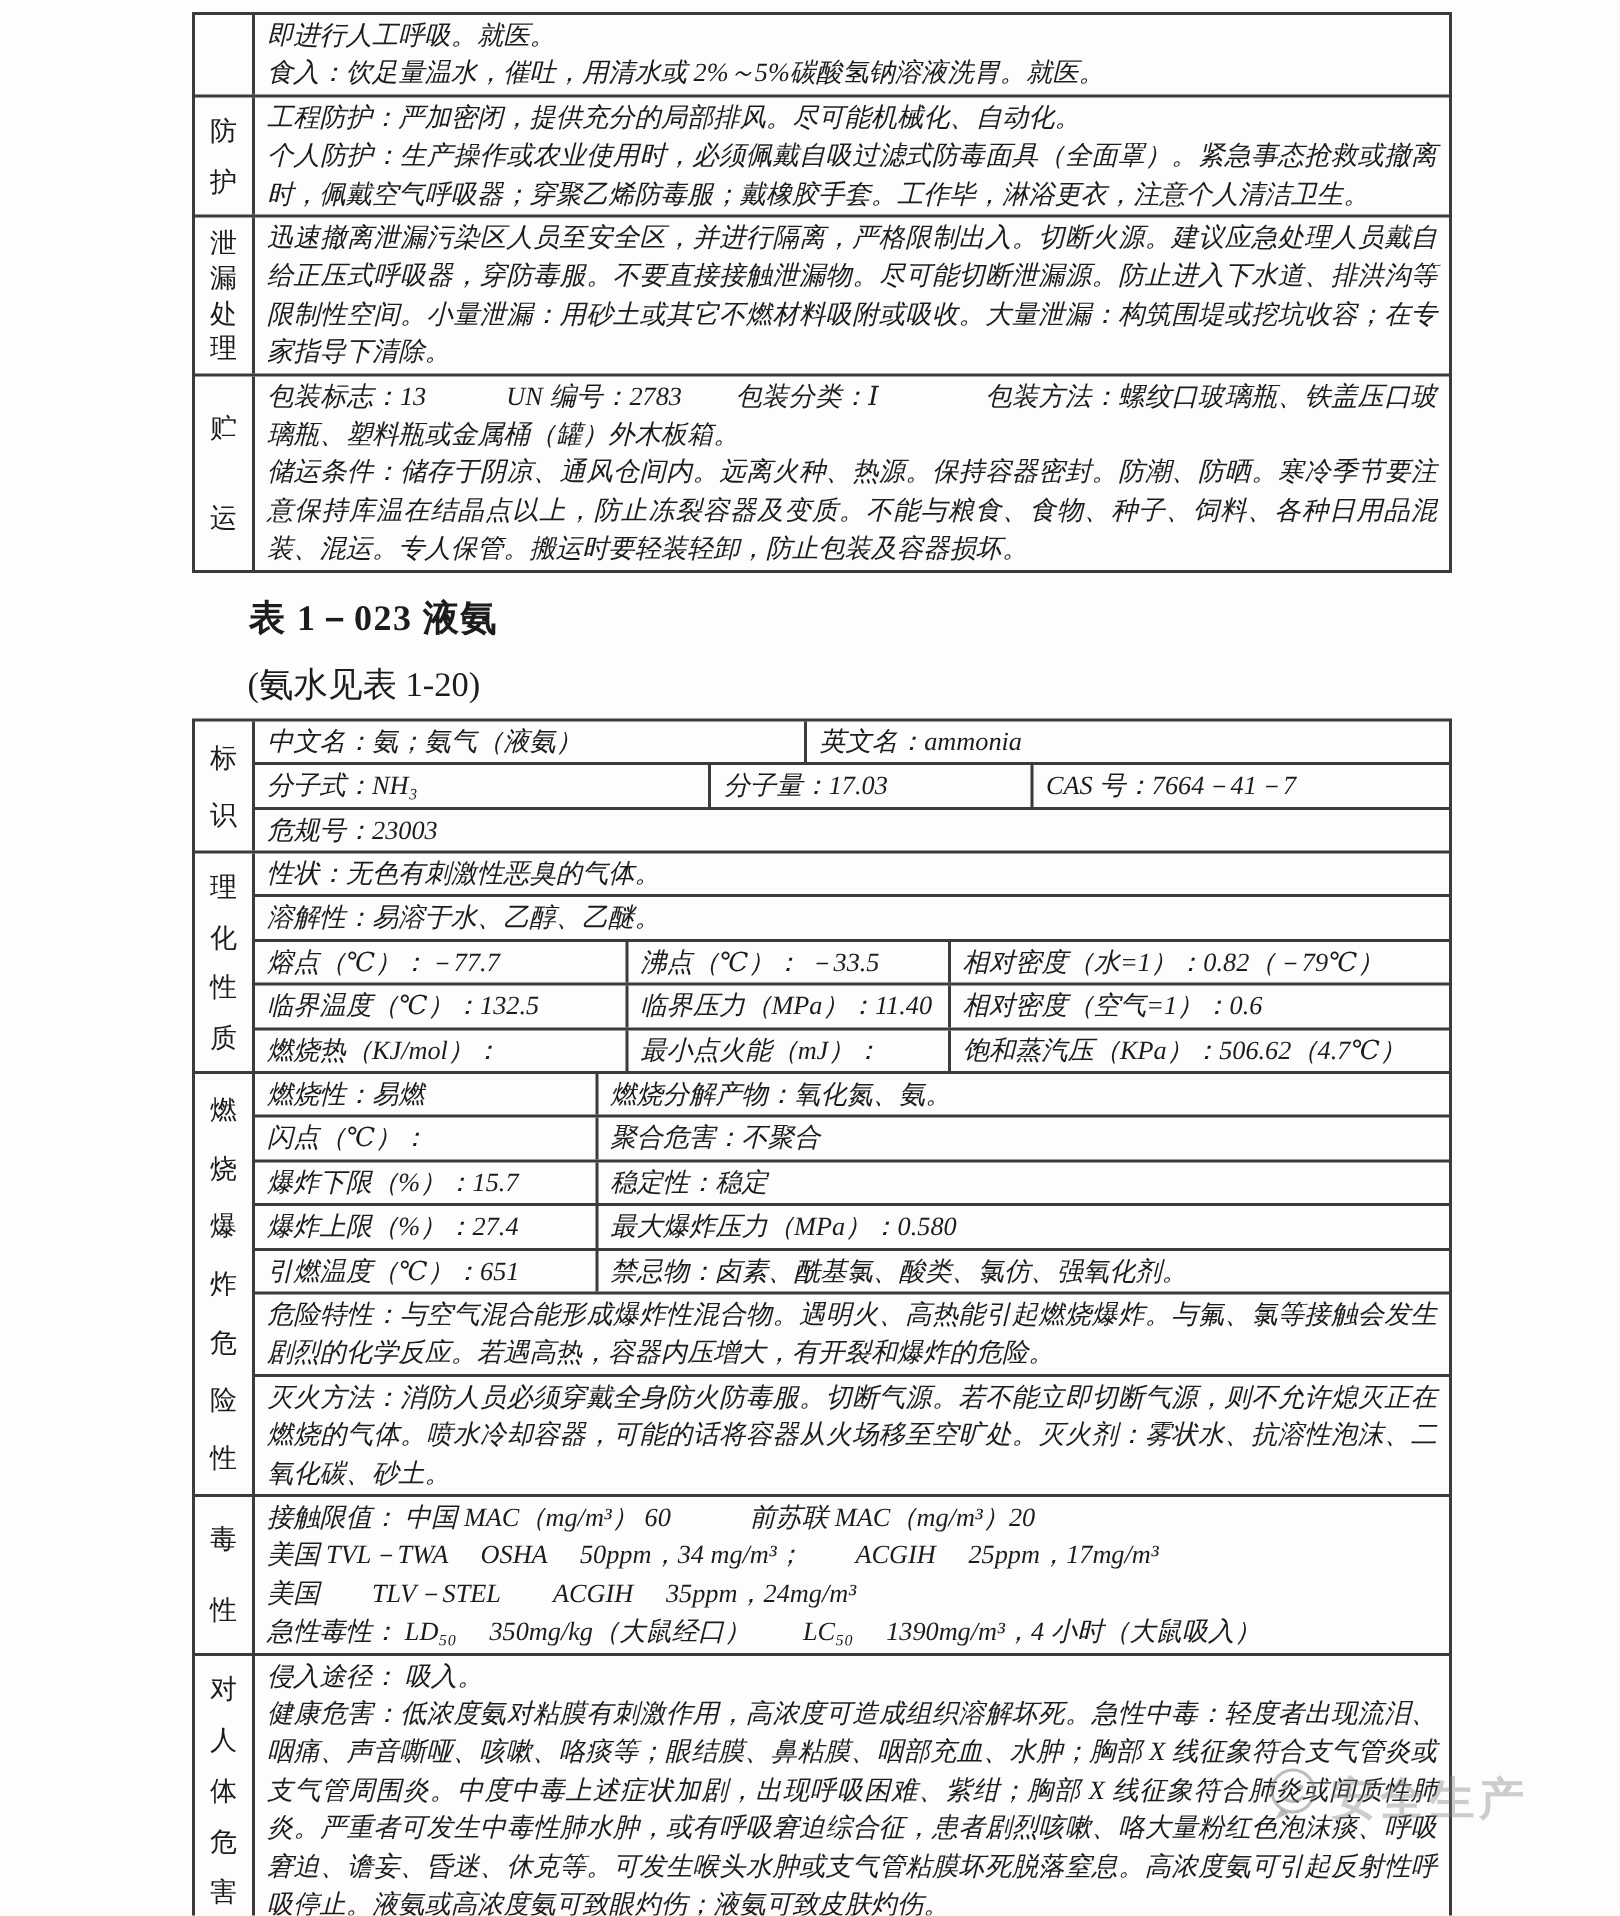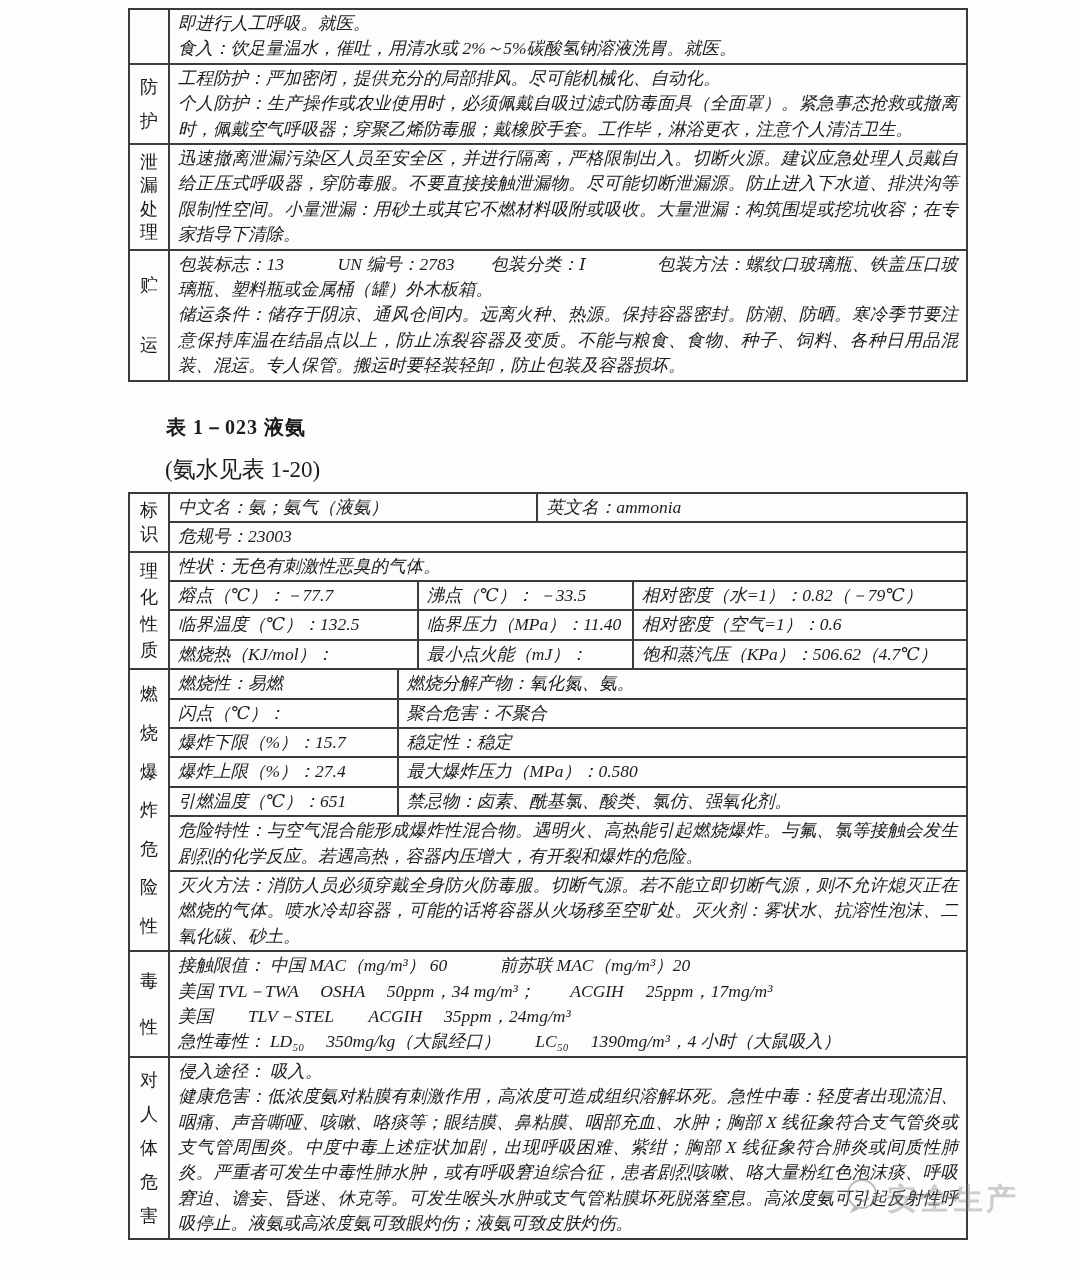--- a/index.html
+++ b/index.html
@@ -17,21 +17,21 @@
     display:flex;flex-direction:column;justify-content:space-around;align-items:center;
     font-size:18px;padding:5px 0;line-height:20px;
   }
   .secbody{flex:1;display:flex;flex-direction:column;min-width:0;font-style:italic;}
   .trow{display:flex;border-top:2px solid #3b3b3b;}
   .trow:first-child{border-top:none;}
   .cell{padding:1px 8px;font-size:17.5px;line-height:25.4px;box-sizing:border-box;min-width:0;}
   .cell + .cell{border-left:2px solid #3b3b3b;}
   .grow{flex:1;}
   .para{text-align:justify;}
-  .title{margin:32px 0 0 38px;font-size:20px;font-weight:bold;letter-spacing:1px;}
+  .title{margin:14px 0 0 38px;font-size:24px;font-weight:bold;letter-spacing:1px;}
   .subtitle{margin:13px 0 7px 37px;font-size:23px;}
   .watermark{
     position:absolute;left:842px;top:1176px;display:flex;align-items:center;gap:5px;
     color:rgba(128,128,128,0.52);pointer-events:none;
   }
   .wm-text{
     font-size:30px;font-weight:bold;letter-spacing:3px;
     font-family:"Liberation Sans","DejaVu Sans",sans-serif;opacity:.75;
   }
 </style>
@@ -103,35 +103,43 @@
       <div class="vlabel">
           <div>标</div>
           <div>识</div>
         </div>
       <div class="secbody">
         <div class="trow">
           <div class="cell" style="flex:0 0 46%">中文名：氨；氨气（液氨）</div>
           <div class="cell grow">英文名：ammonia</div>
         </div>
         <div class="trow">
+          <div class="cell" style="flex:0 0 38%">分子式：NH₃</div>
+          <div class="cell" style="flex:0 0 27%">分子量：17.03</div>
+          <div class="cell grow">CAS 号：7664－41－7</div>
+        </div>
+        <div class="trow">
           <div class="cell grow">危规号：23003</div>
         </div>
       </div>
     </div>
 
     <div class="sec">
       <div class="vlabel">
           <div>理</div>
           <div>化</div>
           <div>性</div>
           <div>质</div>
         </div>
       <div class="secbody">
         <div class="trow">
           <div class="cell grow">性状：无色有刺激性恶臭的气体。</div>
+        </div>
+        <div class="trow">
+          <div class="cell grow">溶解性：易溶于水、乙醇、乙醚。</div>
         </div>
         <div class="trow">
           <div class="cell" style="flex:0 0 31%">熔点（℃）：－77.7</div>
           <div class="cell" style="flex:0 0 27%">沸点（℃）： －33.5</div>
           <div class="cell grow">相对密度（水=1）：0.82（－79℃）</div>
         </div>
         <div class="trow">
           <div class="cell" style="flex:0 0 31%">临界温度（℃）：132.5</div>
           <div class="cell" style="flex:0 0 27%">临界压力（MPa）：11.40</div>
           <div class="cell grow">相对密度（空气=1）：0.6</div>

